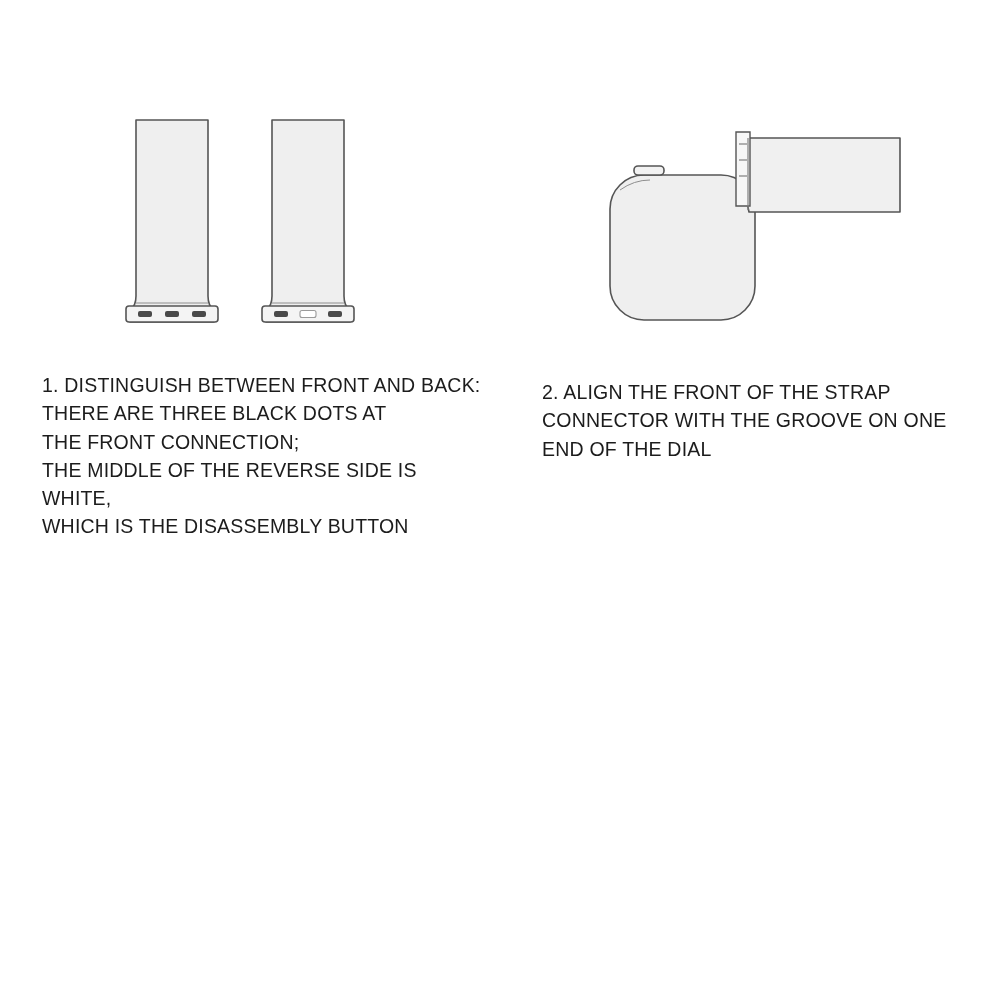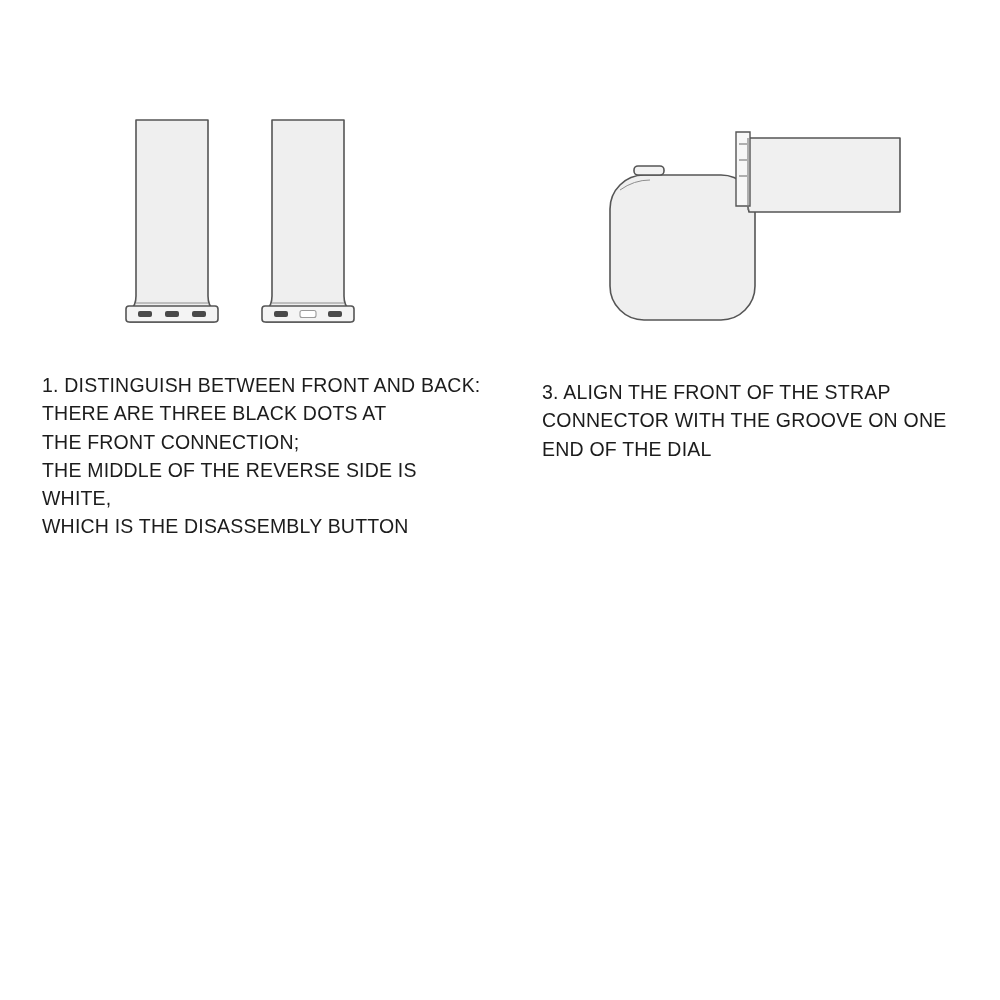--- a/index.html
+++ b/index.html
@@ -118,21 +118,21 @@
             <line x1="239" y1="24" x2="247" y2="24"></line>
             <line x1="239" y1="40" x2="247" y2="40"></line>
             <line x1="239" y1="56" x2="247" y2="56"></line>
             <line x1="248" y1="18" x2="248" y2="90"></line>
           </g>
           <g fill="none" stroke="#8e8e8e" stroke-width="1">
             <path d="M120 70 q14 -10 30 -10"></path>
           </g>
         </svg>
       </div>
-      <div class="caption cap2">3. ALIGN THE FRONT OF THE STRAP
+      <div class="caption cap2">2. ALIGN THE FRONT OF THE STRAP
 CONNECTOR WITH THE GROOVE ON ONE
 END OF THE DIAL</div>
     </div>
 
     <div class="cell">
       
       
     </div>
 
     <div class="cell">

